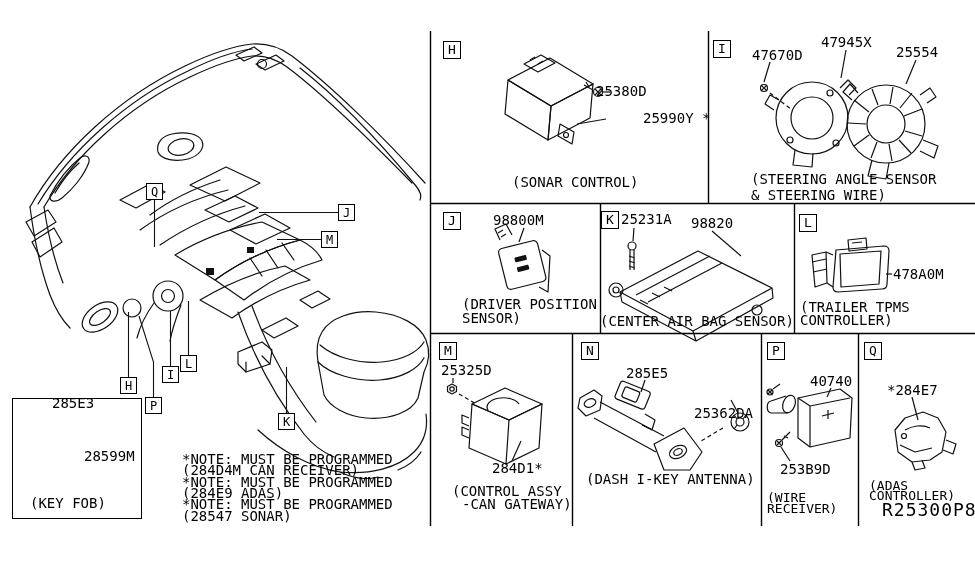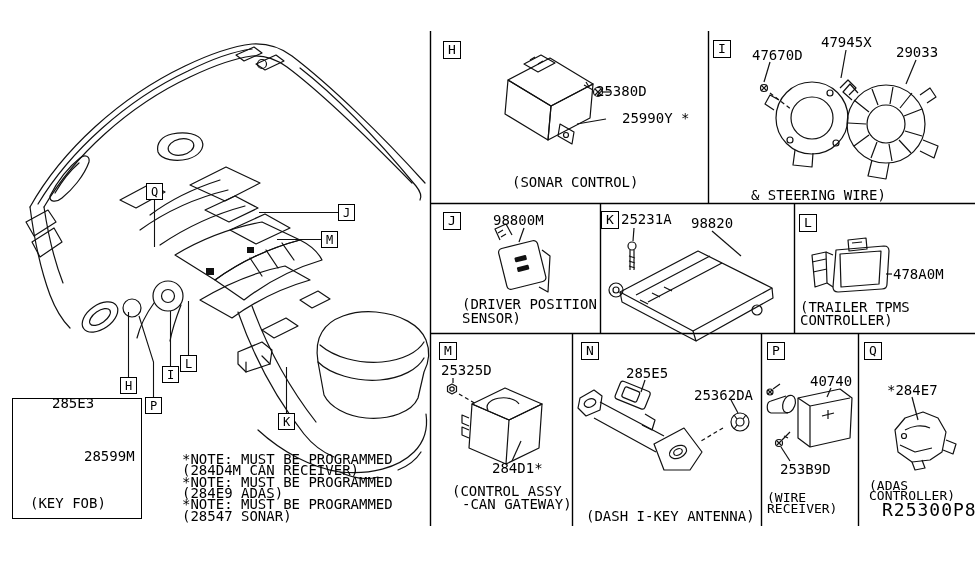--- a/index.html
+++ b/index.html
@@ -259,53 +259,55 @@
 
   <div class="lbl" style="left:182px;top:452px">*NOTE: MUST BE PROGRAMMED</div>
   <div class="lbl" style="left:182px;top:463px">(284D4M CAN RECEIVER)</div>
   <div class="lbl" style="left:182px;top:475px">*NOTE: MUST BE PROGRAMMED</div>
   <div class="lbl" style="left:182px;top:486px">(284E9 ADAS)</div>
   <div class="lbl" style="left:182px;top:497px">*NOTE: MUST BE PROGRAMMED</div>
   <div class="lbl" style="left:182px;top:509px">(28547 SONAR)</div>
 
   <div class="co sec" style="left:443px;top:41px">H</div>
   <div class="lbl" style="left:596px;top:84px">25380D</div>
-  <div class="lbl" style="left:622px;top:111px">25990Y *</div>
+  <div class="lbl" style="left:643px;top:111px">25990Y *</div>
   <div class="lbl" style="left:512px;top:175px">(SONAR CONTROL)</div>
 
   <div class="co sec" style="left:713px;top:40px">I</div>
   <div class="lbl" style="left:752px;top:48px">47670D</div>
   <div class="lbl" style="left:821px;top:35px">47945X</div>
-  <div class="lbl" style="left:896px;top:45px">29033</div>
+  <div class="lbl" style="left:896px;top:45px">25554</div>
+  <div class="lbl" style="left:751px;top:172px">(STEERING ANGLE SENSOR</div>
   <div class="lbl" style="left:751px;top:188px">&amp; STEERING WIRE)</div>
 
   <div class="co sec" style="left:443px;top:212px">J</div>
   <div class="lbl" style="left:493px;top:213px">98800M</div>
   <div class="lbl" style="left:462px;top:297px">(DRIVER POSITION</div>
   <div class="lbl" style="left:462px;top:311px">SENSOR)</div>
 
   <div class="co sec" style="left:601px;top:211px">K</div>
   <div class="lbl" style="left:621px;top:212px">25231A</div>
   <div class="lbl" style="left:691px;top:216px">98820</div>
+  <div class="lbl" style="left:600px;top:314px">(CENTER AIR BAG SENSOR)</div>
 
   <div class="co sec" style="left:799px;top:214px">L</div>
   <div class="lbl" style="left:893px;top:267px">478A0M</div>
   <div class="lbl" style="left:800px;top:300px">(TRAILER TPMS</div>
   <div class="lbl" style="left:800px;top:313px">CONTROLLER)</div>
 
   <div class="co sec" style="left:439px;top:342px">M</div>
   <div class="lbl" style="left:441px;top:363px">25325D</div>
   <div class="lbl" style="left:492px;top:461px">284D1*</div>
   <div class="lbl" style="left:452px;top:484px">(CONTROL ASSY</div>
   <div class="lbl" style="left:462px;top:497px">-CAN GATEWAY)</div>
 
   <div class="co sec" style="left:581px;top:342px">N</div>
   <div class="lbl" style="left:626px;top:366px">285E5</div>
-  <div class="lbl" style="left:694px;top:388px">25362DA</div>
-  <div class="lbl" style="left:586px;top:509px">(DASH I-KEY ANTENNA)</div>
+  <div class="lbl" style="left:694px;top:406px">25362DA</div>
+  <div class="lbl" style="left:586px;top:472px">(DASH I-KEY ANTENNA)</div>
 
   <div class="co sec" style="left:767px;top:342px">P</div>
   <div class="lbl" style="left:810px;top:374px">40740</div>
   <div class="lbl" style="left:780px;top:462px">253B9D</div>
   <div class="lbl tight" style="left:767px;top:492px">(WIRE</div>
   <div class="lbl tight" style="left:767px;top:503px">RECEIVER)</div>
 
   <div class="co sec" style="left:864px;top:342px">Q</div>
   <div class="lbl" style="left:887px;top:383px">*284E7</div>
   <div class="lbl tight" style="left:869px;top:480px">(ADAS</div>

